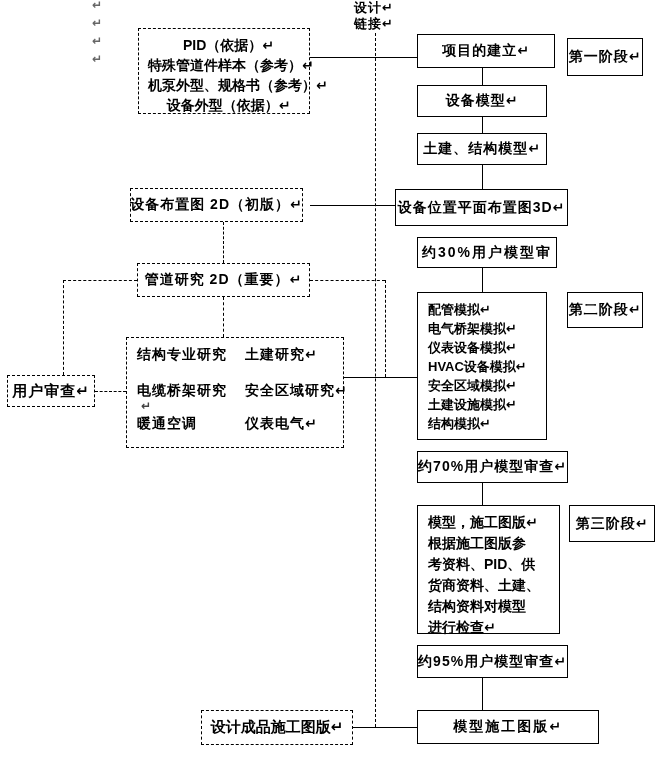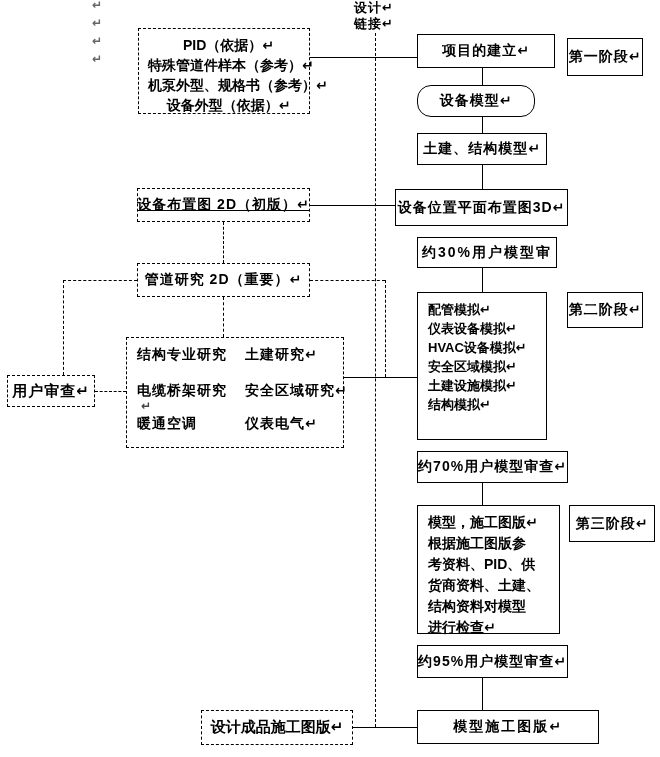--- a/index.html
+++ b/index.html
@@ -99,21 +99,21 @@
   <div class="vline dash" style="left:63px;top:280px;height:95px;"></div>
   <div class="hline dash" style="left:95px;top:391px;width:31px;"></div>
 
   <div class="box dashed multi" style="left:138px;top:28px;width:172px;height:86px;padding:6px 0 0 9px;font-size:14px;line-height:20px;letter-spacing:0;text-align:center;">
     <div class="ln">PID（依据）↵</div>
     <div class="ln">特殊管道件样本（参考）↵</div>
     <div class="ln">机泵外型、规格书（参考）↵</div>
     <div class="ln">设备外型（依据）↵</div>
   </div>
 
-  <div class="box dashed" style="left:137px;top:188px;width:173px;height:34px;text-decoration:underline;">
+  <div class="box dashed" style="left:130px;top:188px;width:173px;height:34px;">
     <span>设备布置图 2D（初版）↵</span>
   </div>
 
   <div class="box dashed" style="left:137px;top:263px;width:173px;height:34px;">
     <span>管道研究 2D（重要）↵</span>
   </div>
 
   <div class="box dashed" style="left:7px;top:375px;width:88px;height:32px;font-size:15px;">
     <span>用户审查↵</span>
   </div>
@@ -135,38 +135,39 @@
   </div>
 
   <div class="box dashed" style="left:201px;top:710px;width:152px;height:35px;font-size:15px;letter-spacing:0;">
     <span>设计成品施工图版↵</span>
   </div>
 
   <div class="box" style="left:417px;top:34px;width:138px;height:34px;">
     <span>项目的建立↵</span>
   </div>
 
-  <div class="box" style="left:417px;top:85px;width:118px;height:32px;border-radius:14px;">
+  <div class="box" style="left:417px;top:85px;width:130px;height:32px;">
     <span>设备模型↵</span>
   </div>
 
   <div class="box" style="left:417px;top:133px;width:130px;height:32px;">
     <span>土建、结构模型↵</span>
   </div>
 
   <div class="box" style="left:395px;top:189px;width:173px;height:37px;">
     <span>设备位置平面布置图3D↵</span>
   </div>
 
   <div class="box ls2" style="left:417px;top:237px;width:140px;height:31px;">
     <span>约30%用户模型审</span>
   </div>
 
   <div class="box multi" style="left:417px;top:292px;width:130px;height:148px;padding:7px 0 0 10px;font-size:13px;line-height:19px;letter-spacing:0;">
     <div class="ln">配管模拟↵</div>
+    <div class="ln">电气桥架模拟↵</div>
     <div class="ln">仪表设备模拟↵</div>
     <div class="ln">HVAC设备模拟↵</div>
     <div class="ln">安全区域模拟↵</div>
     <div class="ln">土建设施模拟↵</div>
     <div class="ln">结构模拟↵</div>
   </div>
 
   <div class="box" style="left:417px;top:451px;width:151px;height:32px;">
     <span>约70%用户模型审查↵</span>
   </div>

